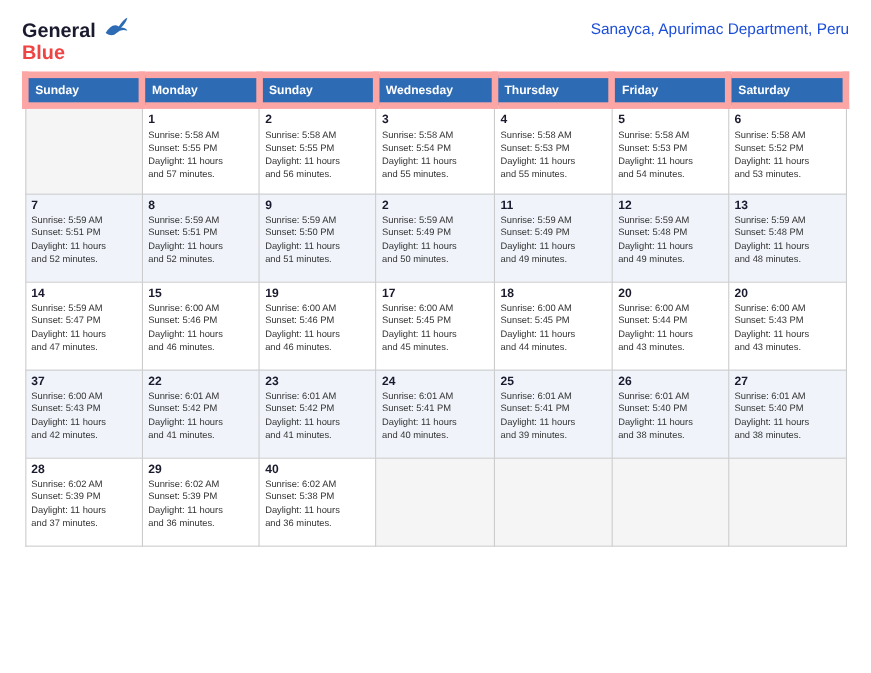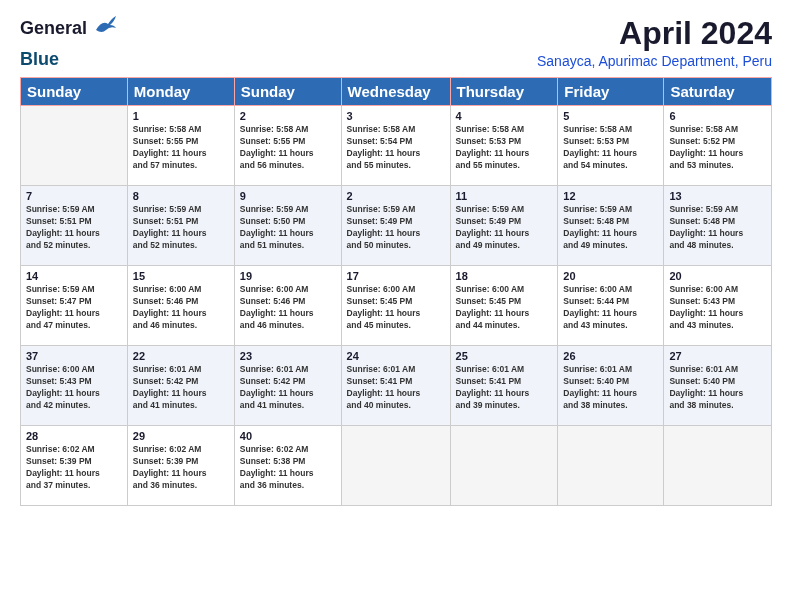--- a/index.html
+++ b/index.html
@@ -19,32 +19,31 @@
     .header {
       display: flex;
       justify-content: space-between;
       align-items: flex-start;
       margin-bottom: 8px;
     }
     .logo {
       display: flex;
       flex-direction: column;
       align-items: flex-start;
-      gap: 12px;
     }
     .logo-general {
       font-size: 18px;
       font-weight: bold;
       color: #1a1a2e;
       line-height: 1;
     }
     .logo-blue {
       font-size: 18px;
       font-weight: bold;
-      color: #0c4a6e;
+      color: #ef4444;
       line-height: 1;
     }
     .logo-bird {
       width: 22px;
       height: 18px;
       margin-left: 2px;
     }
     .logo-row {
       display: flex;
       align-items: center;
@@ -66,23 +65,23 @@
     .calendar {
       width: 100%;
       border-collapse: collapse;
       font-size: 9.5px;
     }
     .calendar th {
       background: #2d6bb5;
       color: #fff;
       text-align: left;
       padding: 5px 6px;
-      font-size: 15px;
-      font-weight: bold;
-      border: 1px solid #fca5a5;
+      font-size: 11px;
+      font-weight: bold;
+      border: 6px solid #fca5a5;
     }
     .calendar td {
       border: 1px solid #ccc;
       vertical-align: top;
       padding: 4px 5px;
       width: 110px;
       min-height: 70px;
       height: 80px;
       color: #222;
       background: #fff;
@@ -93,21 +92,20 @@
     .day-num {
       font-size: 11px;
       font-weight: bold;
       color: #1a1a2e;
       margin-bottom: 2px;
     }
     .day-info {
       font-size: 8.5px;
       color: #333;
       line-height: 1.4;
-      font-weight: bold;
     }
     .alt-row td {
       background: #f0f4fa;
     }
   </style>
 </head>
 <body>
 
 <div class="page">
   <div class="header">
@@ -116,21 +114,20 @@
         <div>
           <span class="logo-general">General</span>
           <svg class="logo-bird" viewBox="0 0 22 18">
             <path d="M2,14 Q8,4 14,8 Q18,2 22,0 Q20,6 16,9 Q20,9 22,12 Q16,10 12,14 Q8,18 2,14Z" fill="#2d6bb5"></path>
           </svg>
         </div>
       </div>
       <span class="logo-blue">Blue</span>
     </div>
     <div class="title-block">
-      <div class="month-year">April 2024</div>
       <div class="location">Sanayca, Apurimac Department, Peru</div>
     </div>
   </div>
 
   <table class="calendar">
     <thead>
       <tr>
         <th>Sunday</th>
         <th>Monday</th>
         <th>Sunday</th>

